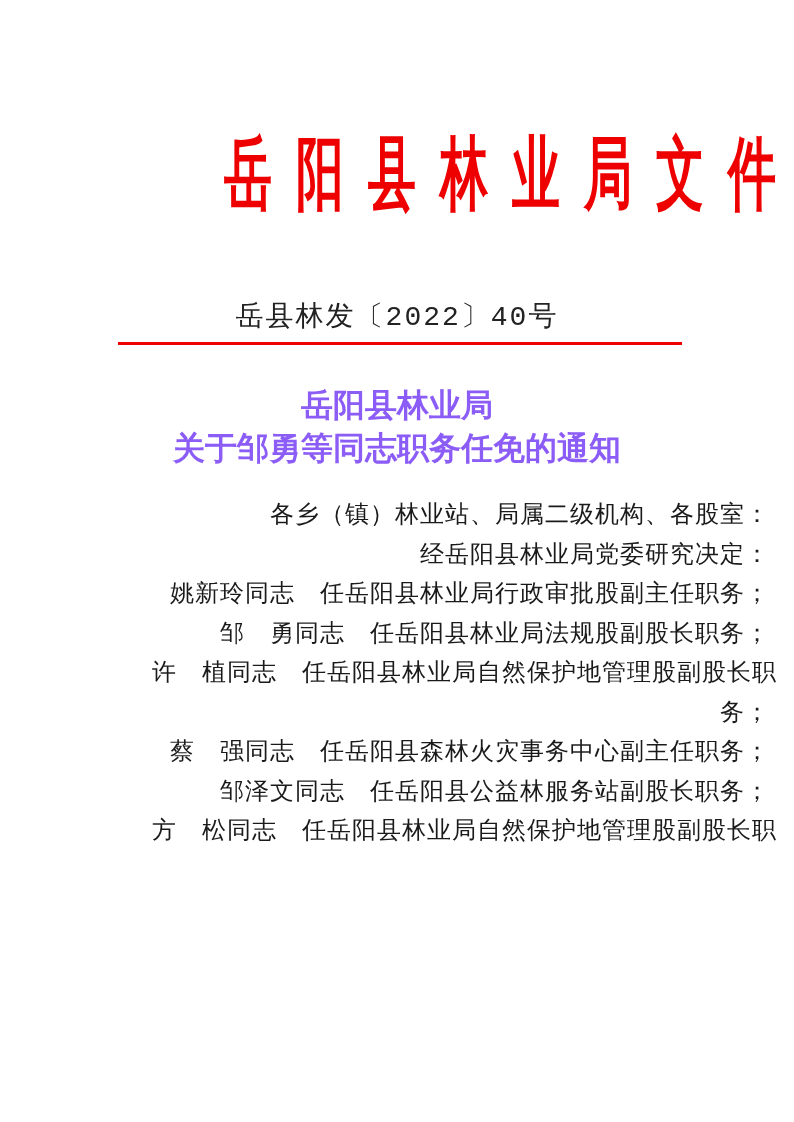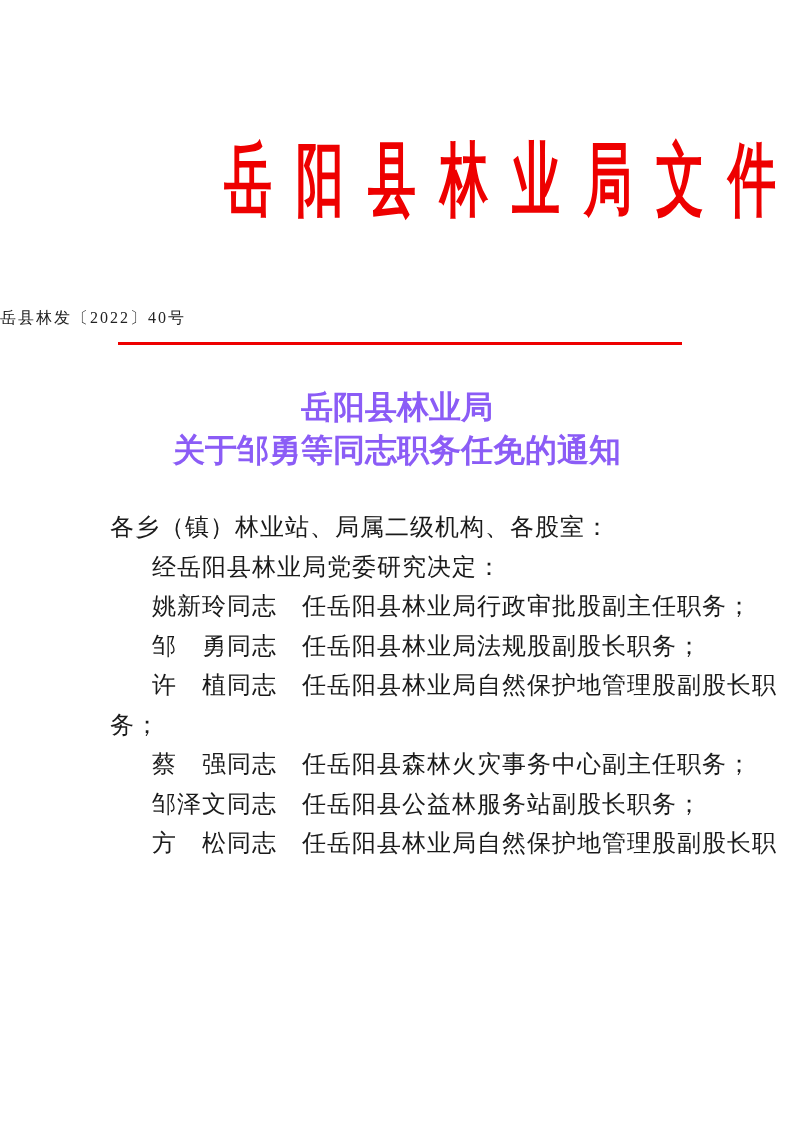--- a/index.html
+++ b/index.html
@@ -6,21 +6,21 @@
     margin: 0;
     padding: 0;
     background: #ffffff;
   }
   .page {
     position: relative;
     width: 794px;
     height: 1122px;
     background: #ffffff;
     overflow: hidden;
-    font-family: Liberation Serif, serif;
+    font-family: Liberation Mono, monospace;
     color: #111111;
   }
 
   
   .agency-title {
     position: absolute;
     top: 140px;
     left: 0;
     right: 0;
     text-align: center;
@@ -37,22 +37,22 @@
     transform: scaleX(0.60);
     transform-origin: center;
   }
 
   
   .doc-number {
     position: absolute;
     top: 304px;
     left: 0;
     right: 0;
-    text-align: left;
-    font-size: 16px;
+    text-align: center;
+    font-size: 28px;
     line-height: 28px;
     letter-spacing: 2px;
     color: #222222;
     white-space: nowrap;
   }
 
   
   .red-rule {
     position: absolute;
     top: 342px;
@@ -72,27 +72,28 @@
     font-size: 32px;
     font-weight: bold;
     line-height: 43px;
     color: #8b5cf6;
     white-space: nowrap;
   }
 
   
   .doc-body {
     position: absolute;
-    top: 508px;
+    top: 496px;
     left: 110px;
     width: 660px;
     font-size: 24px;
     line-height: 39.5px;
     letter-spacing: 1px;
     color: #1a1a1a;
+    text-align: right;
   }
   .doc-body p {
     margin: 0;
     padding: 0;
     white-space: nowrap;
   }
   .doc-body p.indent {
     text-indent: 42px;
   }
 </style>

